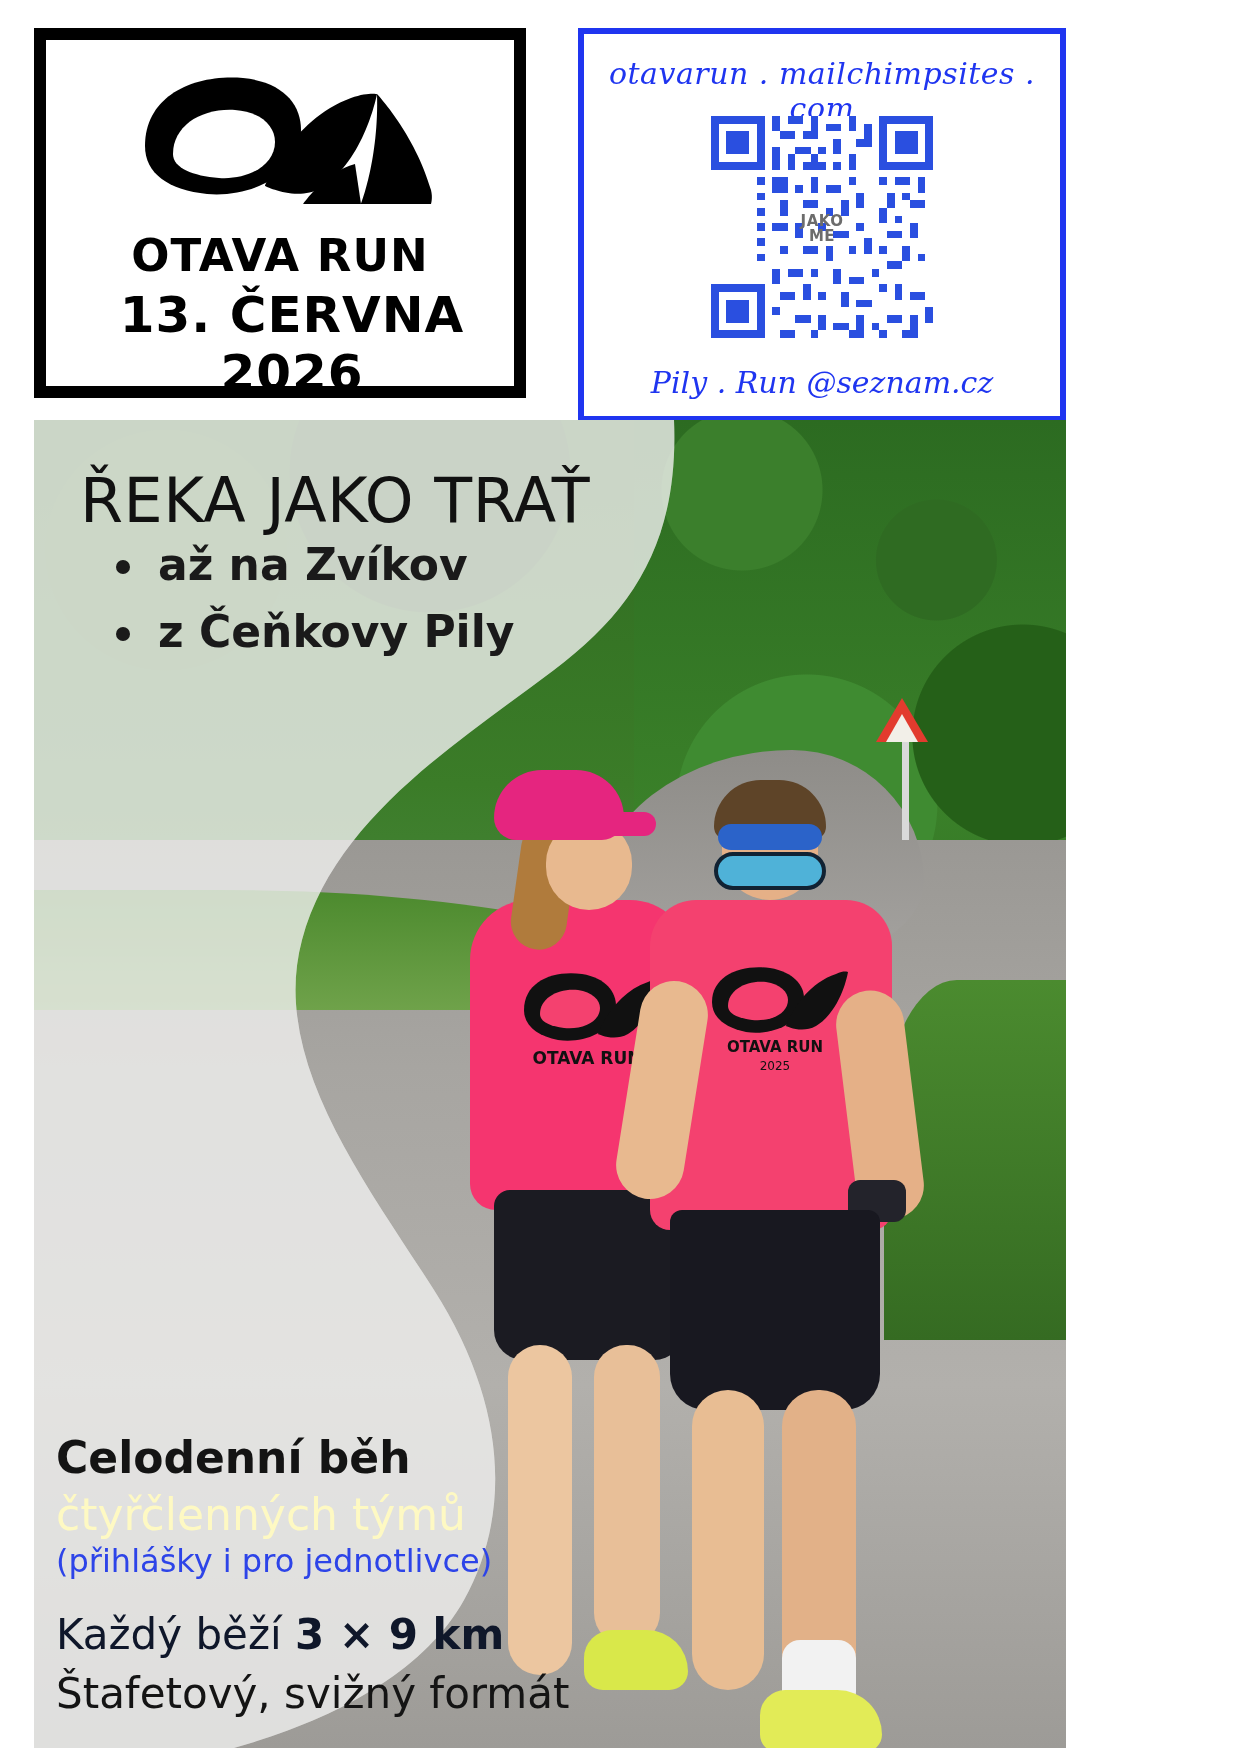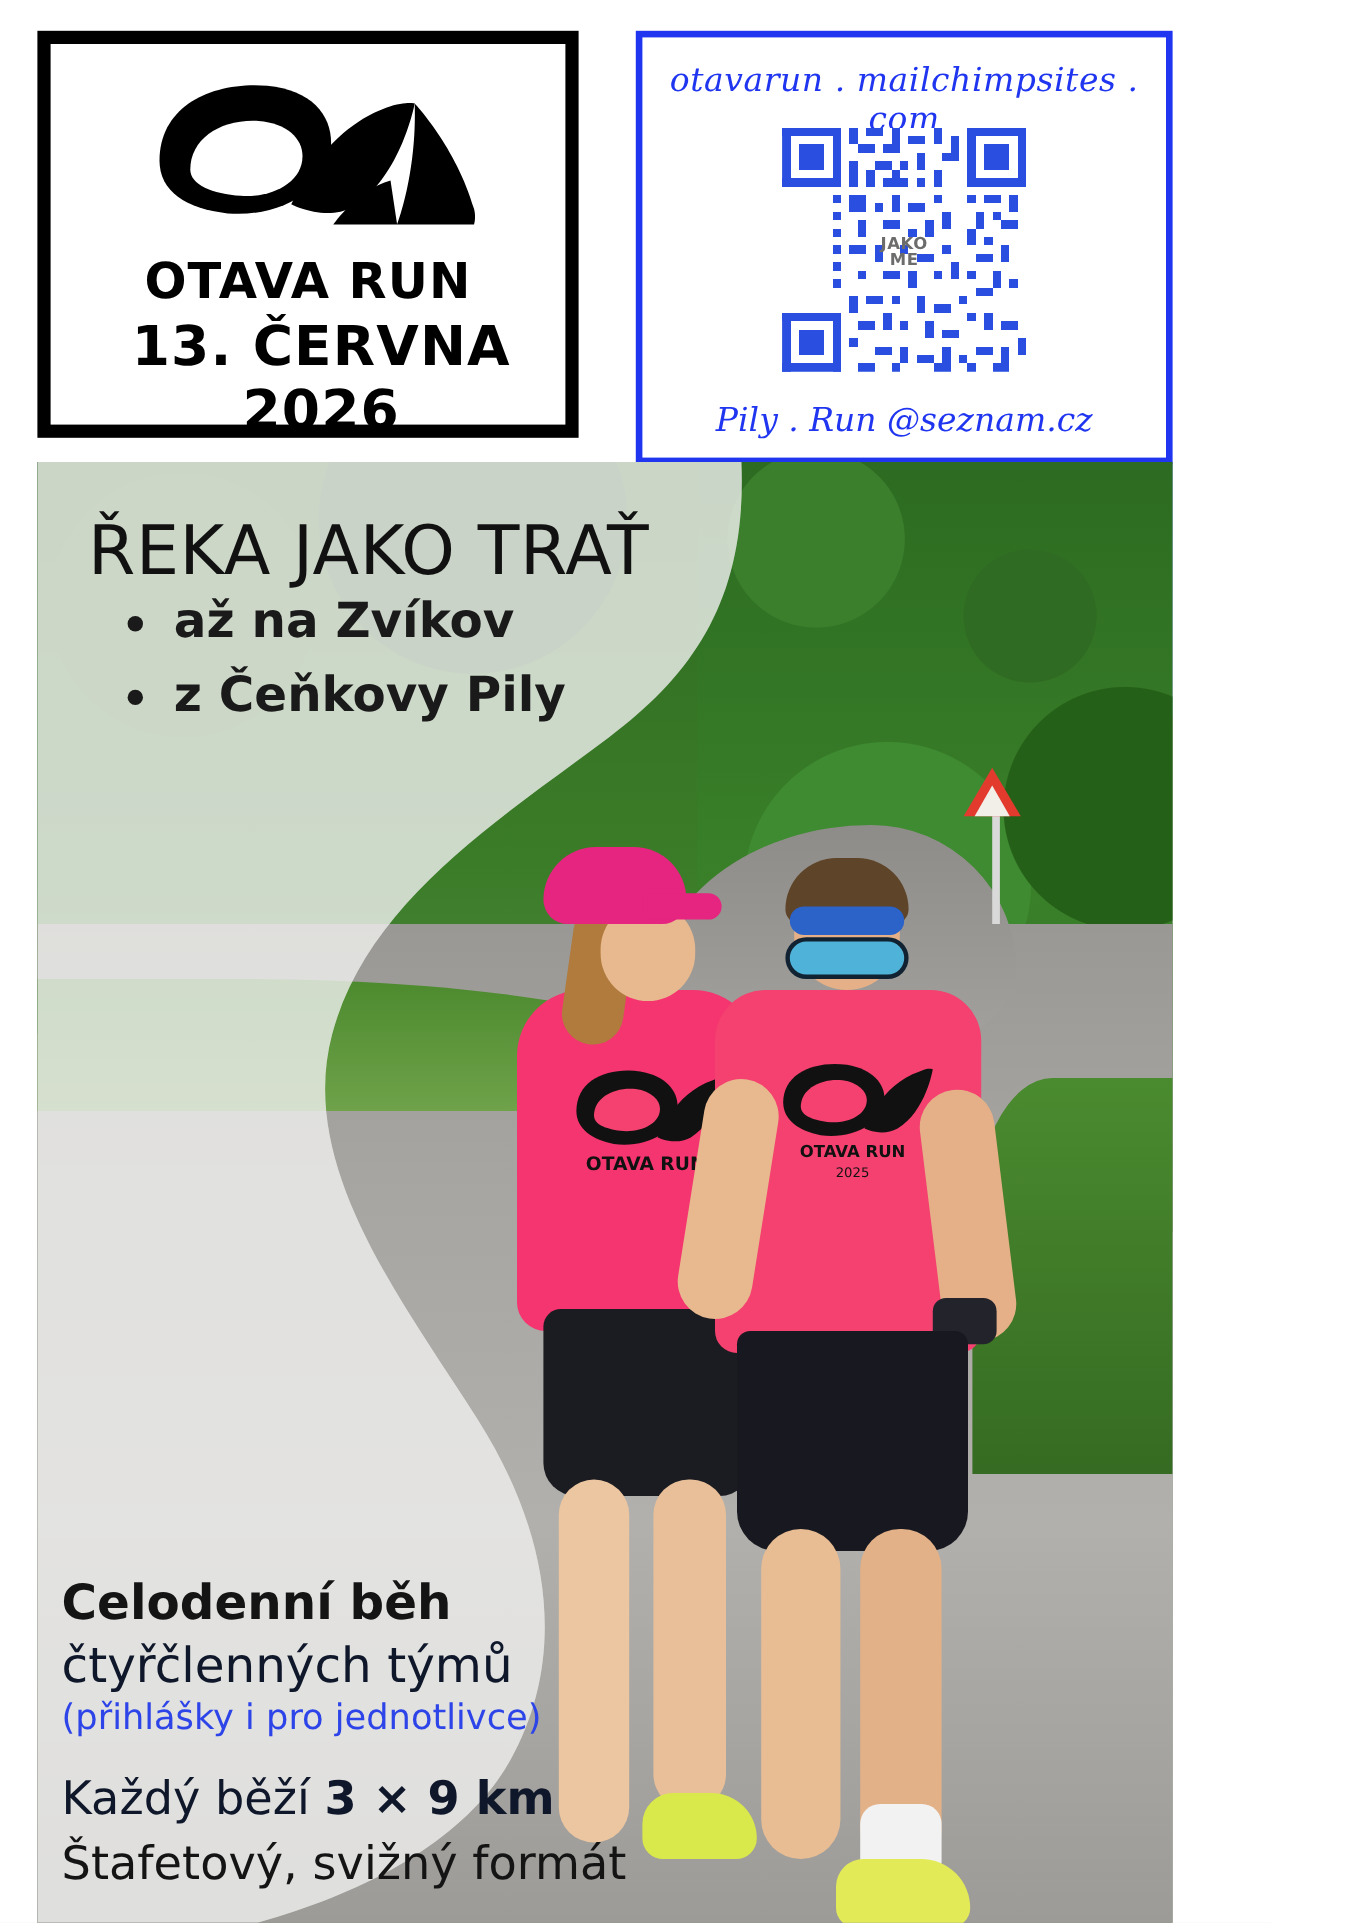--- a/index.html
+++ b/index.html
@@ -290,21 +290,21 @@
   }
   .relay-title {
     font-weight: 700;
     font-size: 44px;
     color: #141414;
     margin: 0 0 6px 0;
     white-space: nowrap;
   }
   .relay-sub {
     font-size: 44px;
-    color: #0f172a;
+    color: #fef9c3;
     margin: 0 0 2px 0;
     white-space: nowrap;
   }
   .relay-note {
     font-size: 32px;
     color: #2d44e8;
     margin: 0 0 30px 0;
     white-space: nowrap;
   }
   .dist {

